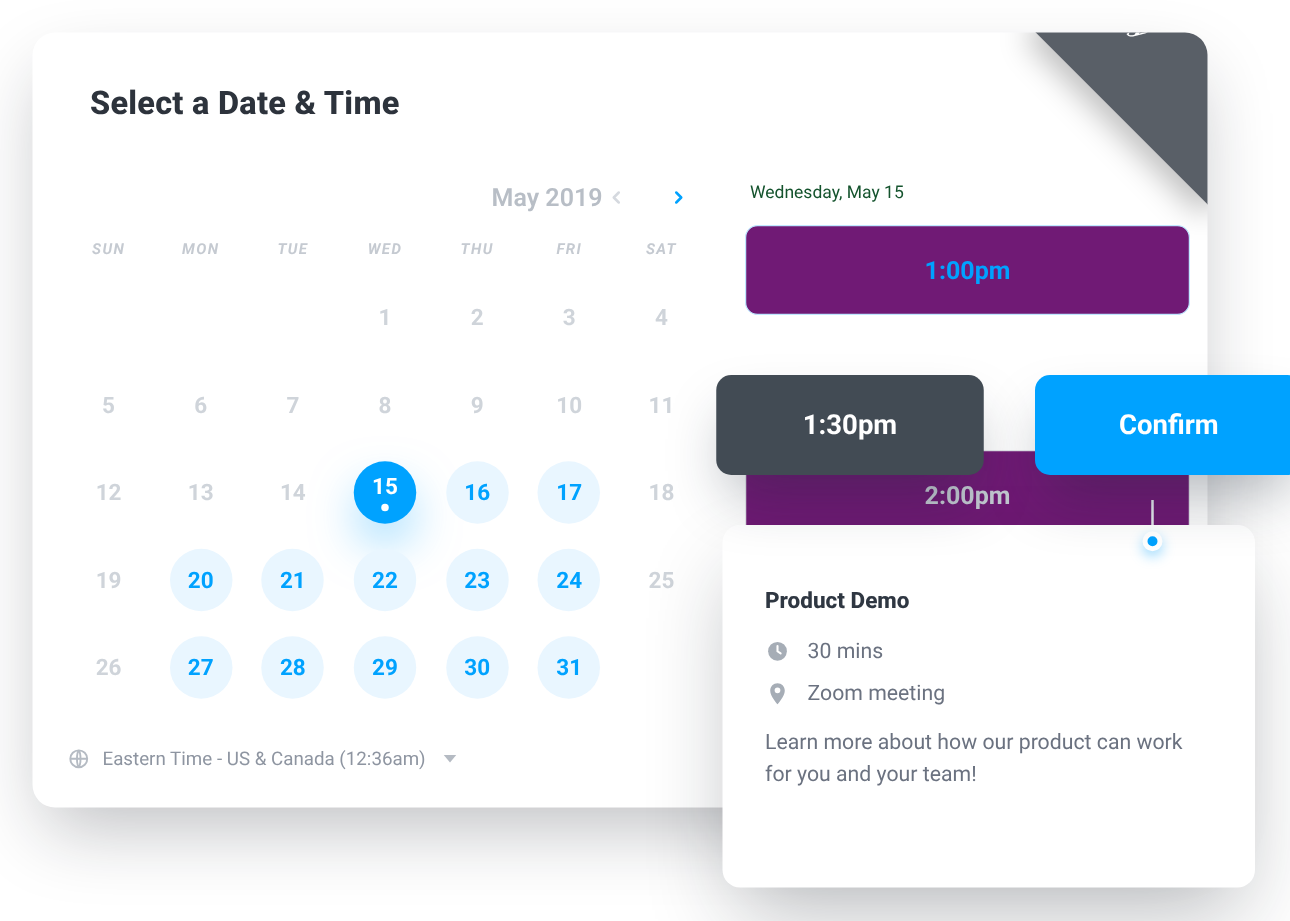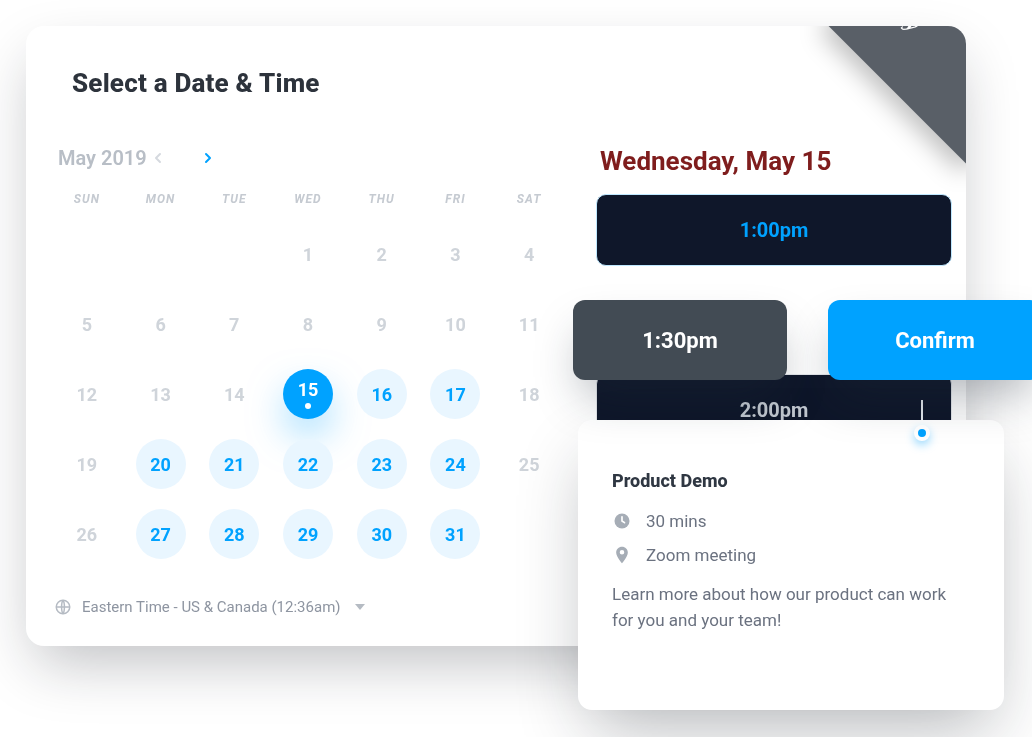--- a/index.html
+++ b/index.html
@@ -26,21 +26,21 @@
     background:var(--card);border-radius:var(--radius);
     box-shadow:var(--shadow);overflow:hidden;padding-left:22px;
   }
   .main-card .title{
     position:absolute;left:46px;top:42px;
     font-size:26px;font-weight:800;color:var(--ink-strong);letter-spacing:.2px;
   }
 
   
   .cal{position:absolute;left:24px;top:120px;width:516px;}
-  .cal-hdr{display:flex;align-items:center;justify-content:flex-start;padding:0 12px 12px 8px;}
+  .cal-hdr{display:flex;align-items:center;justify-content:flex-end;padding:0 12px 12px 8px;}
   .cal-hdr .month{font-size:20px;font-weight:600;color:#b8bec6;}
   .cal-hdr .nav{display:flex;gap:28px;align-items:center;}
   .chev{width:22px;height:22px;display:flex;align-items:center;justify-content:center;cursor:pointer;}
   .chev svg{width:16px;height:16px;display:block;}
   .chev.disabled{cursor:default;}
   .cal-grid{display:grid;grid-template-columns:repeat(7,1fr);row-gap:14px;column-gap:0;}
   .dow{font-size:12px;font-weight:700;letter-spacing:1.1px;color:#c5cad1;text-align:center;padding:10px 0 6px;font-style:italic;}
   .cell{height:56px;display:flex;align-items:center;justify-content:center;}
   .day{
     width:50px;height:50px;border-radius:50%;
@@ -54,25 +54,25 @@
     box-shadow:0 18px 40px -6px rgba(0,162,255,.55);
   }
   .day .dot{width:6px;height:6px;border-radius:50%;background:#fff;margin-top:3px;}
 
   .tz-row{position:absolute;left:28px;bottom:30px;display:flex;align-items:center;gap:10px;color:#8e95a1;font-size:15px;cursor:pointer;justify-content:flex-end;}
   .tz-row .globe{width:18px;height:18px;color:#b5bbc3}
   .tz-row .caret{border-left:5px solid transparent;border-right:5px solid transparent;border-top:6px solid #b5bbc3;margin-left:4px}
 
   
   .times{position:absolute;left:570px;top:120px;width:356px;}
-  .times .sel-date{font-size:26px;font-weight:700;color:#7f1d1d;margin:0 0 18px 4px;}
+  .times .sel-date{font-size:14px;font-weight:400;color:#14532d;margin:0 0 18px 4px;}
   .slot{
     height:72px;border:1px solid #bfe8ff;border-radius:10px;
     display:flex;align-items:center;justify-content:center;
-    color:var(--blue);font-size:20px;font-weight:700;margin-bottom:18px;cursor:pointer;background:#0f172a;
+    color:var(--blue);font-size:20px;font-weight:700;margin-bottom:18px;cursor:pointer;background:#701a75;
   }
   .slot.ghost{color:#c6ccd4;border-color:#e6e9ed;}
   .slot.spacer{visibility:hidden;}
 
   
   .slot-row{
     position:absolute;left:550px;top:300px;display:flex;gap:18px;z-index:5;
   }
   .pill{
     width:214px;height:80px;border-radius:12px;display:flex;align-items:center;justify-content:center;

